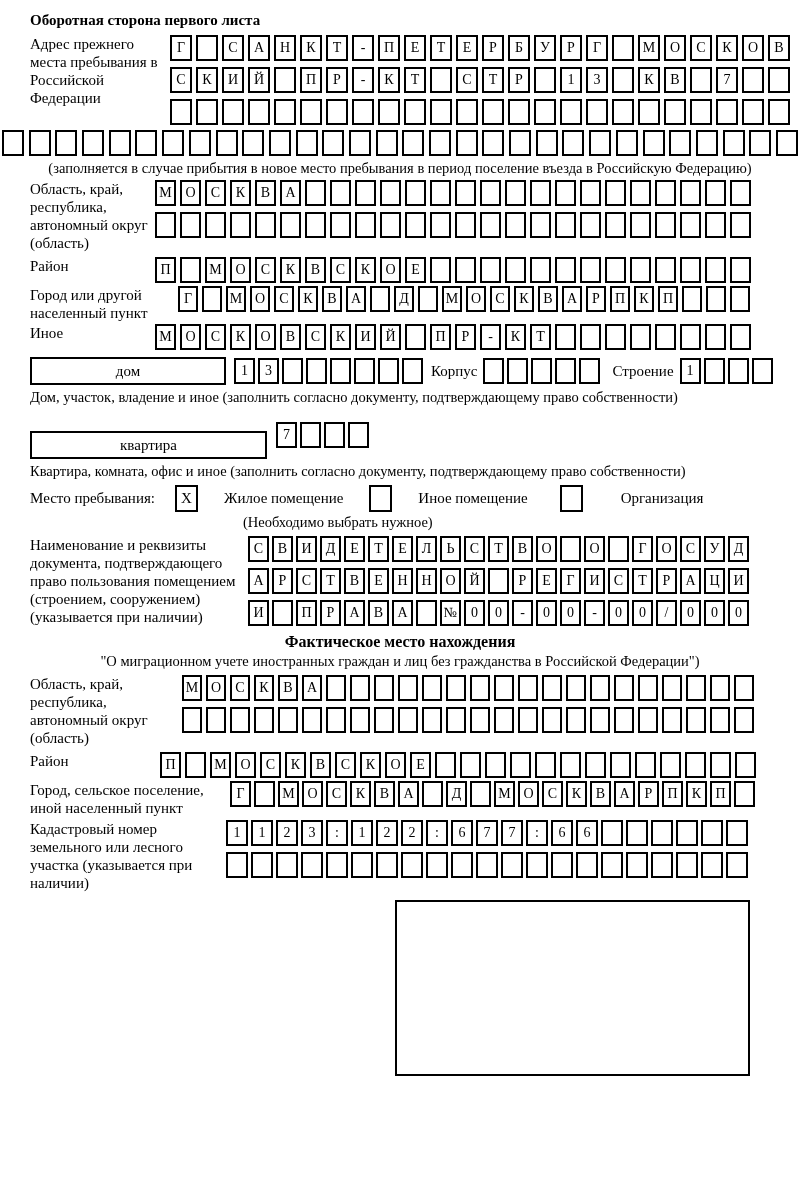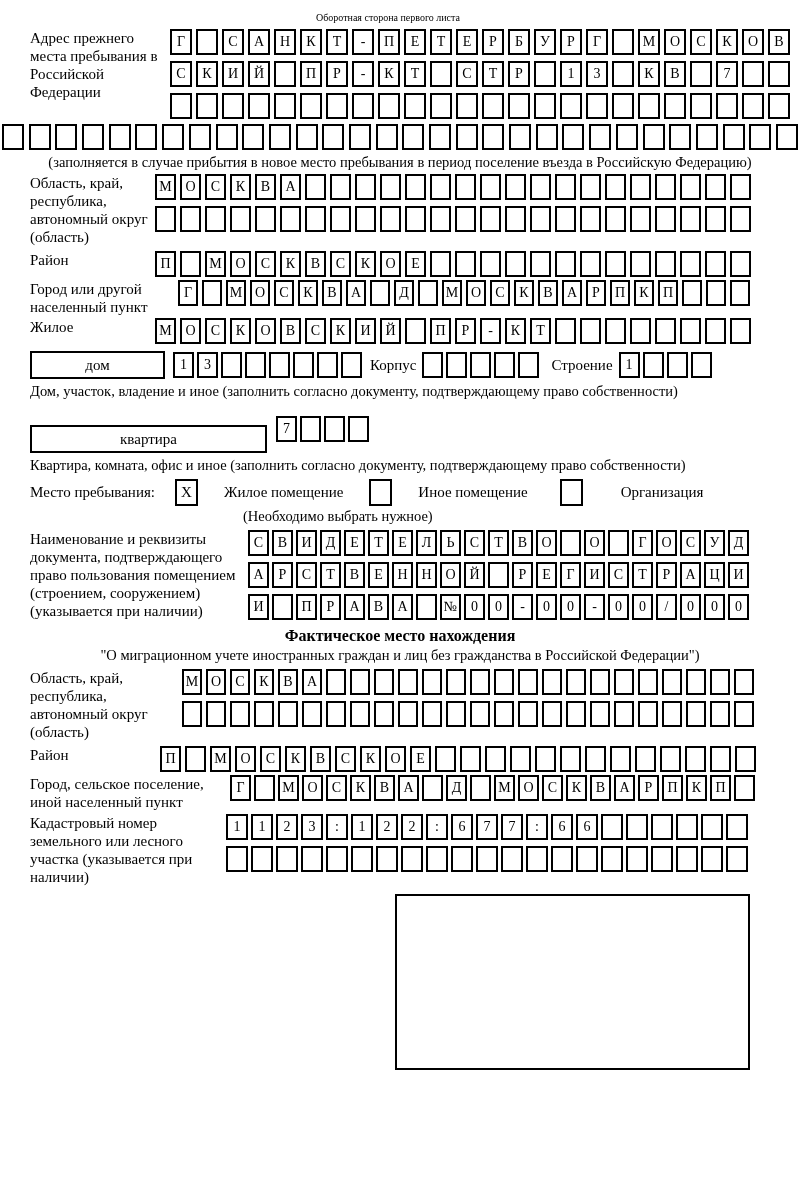--- a/index.html
+++ b/index.html
@@ -3,21 +3,21 @@
 <meta charset="utf-8">
 <style>
   * { box-sizing: border-box; }
   html,body { margin:0; padding:0; background:#fff; }
   .page {
     width:800px; height:1180px; overflow:hidden; position:relative;
     background:#fff; color:#000;
     font-family:"Liberation Serif","DejaVu Serif",serif;
     padding:12px 30px 0 30px;
   }
-  .right-note { text-align:center; padding-right:24px; font-size:10px; }
+  .right-note { text-align:left; padding-right:24px; font-size:15px;font-weight:bold; }
   .frow { display:flex; align-items:flex-start; }
   .flabel { font-size:15px; line-height:18px; flex-shrink:0; }
   .rows { display:flex; flex-direction:column; gap:6px; }
   .cells { display:flex; }
   .cg3 { gap:3px; } .cg4 { gap:4px; }
   .cell {
     flex-shrink:0; width:21px; height:26px; border:2px solid #000;
     display:flex; align-items:center; justify-content:center;
     font-size:14px; line-height:1; background:#fff;
   }
@@ -274,21 +274,21 @@
         <span class="cell">П</span>
         <span class="cell">К</span>
         <span class="cell">П</span>
         <span class="cell"></span>
         <span class="cell"></span>
         <span class="cell"></span>
       </div>
   </div>
 
   <div class="frow" style="margin-top:2px;">
-    <div class="flabel" style="width:125px;">Жилое</div>
+    <div class="flabel" style="width:125px;">Иное</div>
     <div class="cells cg4">
         <span class="cell">М</span>
         <span class="cell">О</span>
         <span class="cell">С</span>
         <span class="cell">К</span>
         <span class="cell">О</span>
         <span class="cell">В</span>
         <span class="cell">С</span>
         <span class="cell">К</span>
         <span class="cell">И</span>
@@ -304,21 +304,21 @@
         <span class="cell"></span>
         <span class="cell"></span>
         <span class="cell"></span>
         <span class="cell"></span>
         <span class="cell"></span>
         <span class="cell"></span>
       </div>
   </div>
 
   <div class="frow" style="margin-top:7px; align-items:center;">
-    <div class="longbox" style="width:135px;">дом</div>
+    <div class="longbox" style="width:196px;">дом</div>
     <div class="cells cg3" style="margin-left:8px;">
         <span class="cell">1</span>
         <span class="cell">3</span>
         <span class="cell"></span>
         <span class="cell"></span>
         <span class="cell"></span>
         <span class="cell"></span>
         <span class="cell"></span>
         <span class="cell"></span>
       </div>

